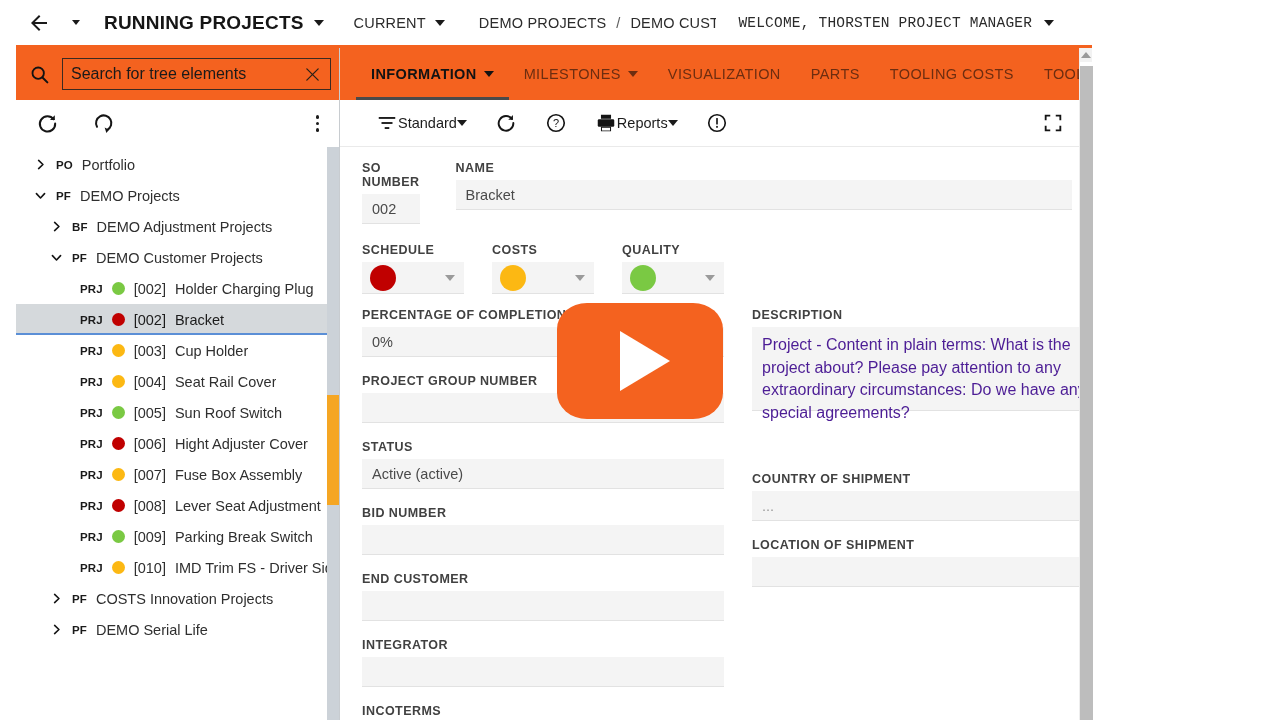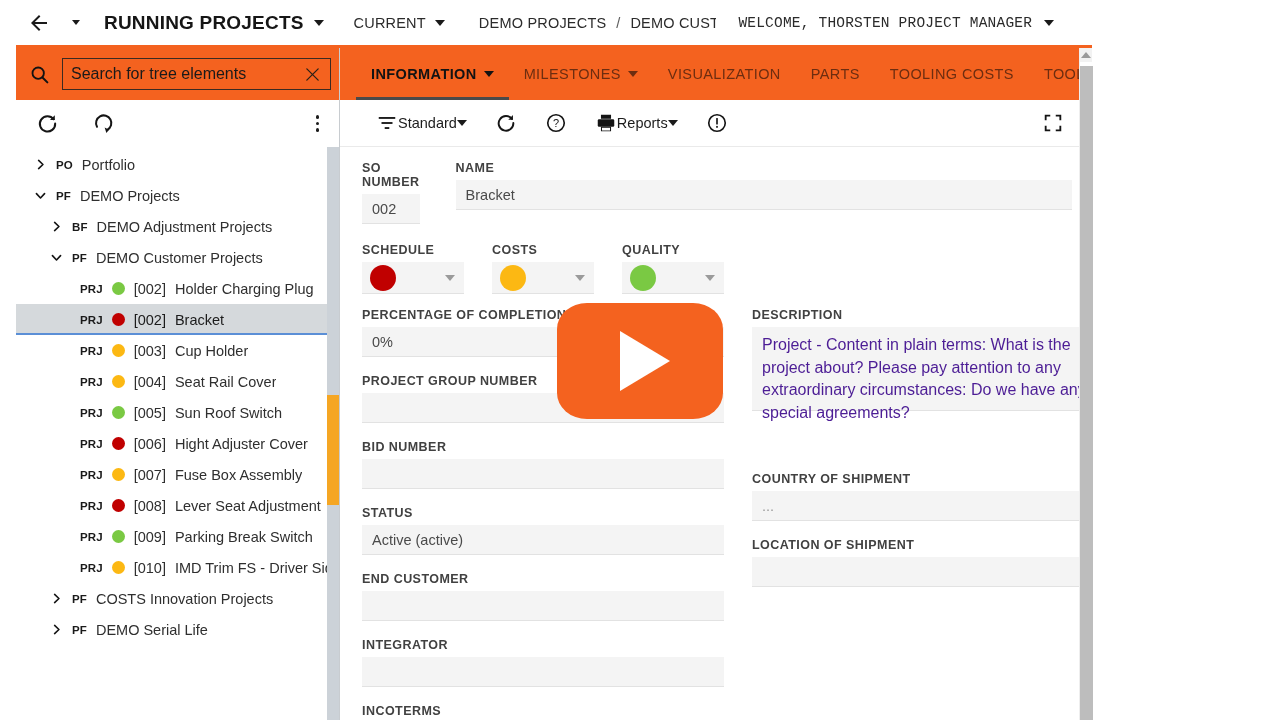--- a/index.html
+++ b/index.html
@@ -543,27 +543,27 @@
               <div class="f-label">PERCENTAGE OF COMPLETION</div>
               <div class="f-field">0%</div>
             </div>
 
             <div class="f-group">
               <div class="f-label">PROJECT GROUP NUMBER</div>
               <div class="f-field empty"></div>
             </div>
 
             <div class="f-group">
+              <div class="f-label">STATUS</div>
+              <div class="f-field">Active (active)</div>
+            </div>
+
+            <div class="f-group">
               <div class="f-label">BID NUMBER</div>
               <div class="f-field empty"></div>
-            </div>
-
-            <div class="f-group">
-              <div class="f-label">STATUS</div>
-              <div class="f-field">Active (active)</div>
             </div>
 
             <div class="f-group">
               <div class="f-label">END CUSTOMER</div>
               <div class="f-field empty"></div>
             </div>
 
             <div class="f-group">
               <div class="f-label">INTEGRATOR</div>
               <div class="f-field empty"></div>

